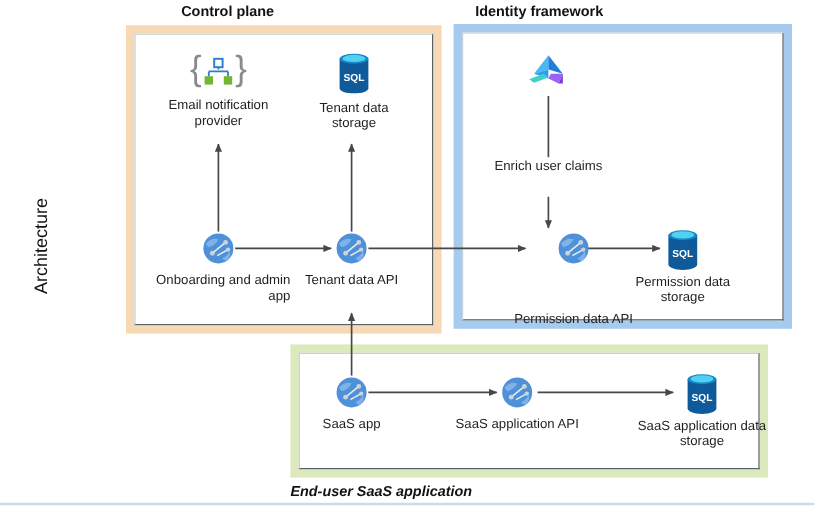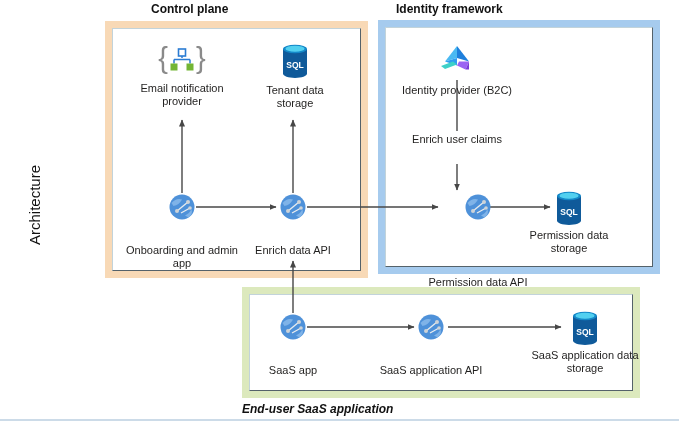--- a/index.html
+++ b/index.html
@@ -27,21 +27,21 @@
     position:absolute;left:-14px;top:195px;width:100px;height:20px;
     text-align:center;font-size:15px;color:#111;
     transform:rotate(-90deg);transform-origin:center center;white-space:nowrap;
   }
   
   .node{position:absolute;display:flex;flex-direction:column;align-items:center;}
   .node .label{
     font-size:11px;line-height:1.18;text-align:center;color:#201f1e;margin-top:6px;
   }
   .node .icon{display:flex;align-items:center;justify-content:center;}
-  .m8 .label{margin-top:24px;}
+  .m8 .label{margin-top:8px;text-align:right;}
   .m4 .label{margin-top:4px;}
   #node-email{left:122px;top:44px;width:120px;}
   #node-tstorage{left:250px;top:44px;width:90px;}
   #node-b2c{left:397px;top:44px;width:120px;}
   #node-enrich{left:412px;top:133px;width:90px;justify-content:center;}
   #node-onboarding{left:122px;top:194px;width:120px;}
   #node-tenantapi{left:248px;top:194px;width:90px;}
   #node-permapi{left:418px;top:194px;width:120px;gap:32px;}
   #node-permstorage{left:514px;top:191px;width:110px;}
   #node-saasapp{left:248px;top:314px;width:90px;}
@@ -126,21 +126,20 @@
     <div class="icon">
       <svg width="38" height="34" viewBox="0 0 38 34">
         <polygon points="19,2 7,17.5 19,14" fill="#4ab9f2"></polygon>
         <polygon points="19,2 31,17.5 19,14" fill="#1e7fdc"></polygon>
         <polygon points="7,17.5 19,14 19,21.5" fill="#2e9df0"></polygon>
         <polygon points="3,22 15,17.5 19,20.5 7,25" fill="#3ed0c8"></polygon>
         <polygon points="21,17.5 31,17.5 27.5,25.5 19,21.5" fill="#9b63f3"></polygon>
         <polygon points="31,17.5 31,25.5 27.5,25.5" fill="#7a3bd8"></polygon>
       </svg>
     </div>
-    <div class="label">Identity provider (B2C)</div>
   </div>
 
   <div class="node" id="node-enrich">
     <div class="label" style="margin-top:0">Enrich user claims</div>
   </div>
 
   <div class="node m8" id="node-onboarding">
     <div class="icon">
       <svg width="26" height="26" viewBox="0 0 26 26">
         <circle cx="13" cy="13" r="12.5" fill="#4e91d9"></circle>
@@ -166,21 +165,21 @@
         <path d="M16 21.5 q4.5 -2 6.5 -6.5 q1.5 5.5 -3 8.5 z" fill="#7fb3e8"></path>
         <g stroke="#e8ecef" stroke-width="1.3" fill="none">
             <path d="M8 17 L19 8"></path>
             <path d="M12 19 L21 14"></path>
           </g>
         <circle cx="8" cy="17" r="2" fill="#cdd3d8"></circle>
         <circle cx="19" cy="8" r="2" fill="#cdd3d8"></circle>
         <circle cx="21" cy="14" r="1.8" fill="#cdd3d8"></circle>
       </svg>
     </div>
-    <div class="label">Enrich data API</div>
+    <div class="label">Tenant data API</div>
   </div>
 
   <div class="node m8" id="node-permapi">
     <div class="icon">
       <svg width="26" height="26" viewBox="0 0 26 26">
         <circle cx="13" cy="13" r="12.5" fill="#4e91d9"></circle>
         <path d="M2.5 9 Q7.5 3.5 13 5.5 Q10 11 4.5 12 Z" fill="#7fb3e8"></path>
         <path d="M16 21.5 q4.5 -2 6.5 -6.5 q1.5 5.5 -3 8.5 z" fill="#7fb3e8"></path>
         <g stroke="#e8ecef" stroke-width="1.3" fill="none">
             <path d="M8 17 L19 8"></path>

